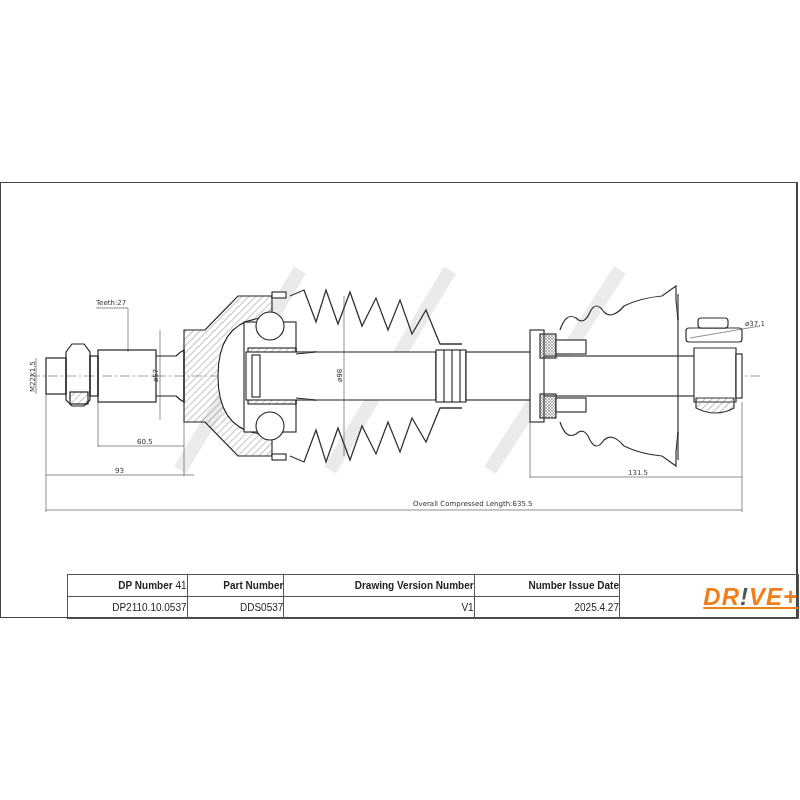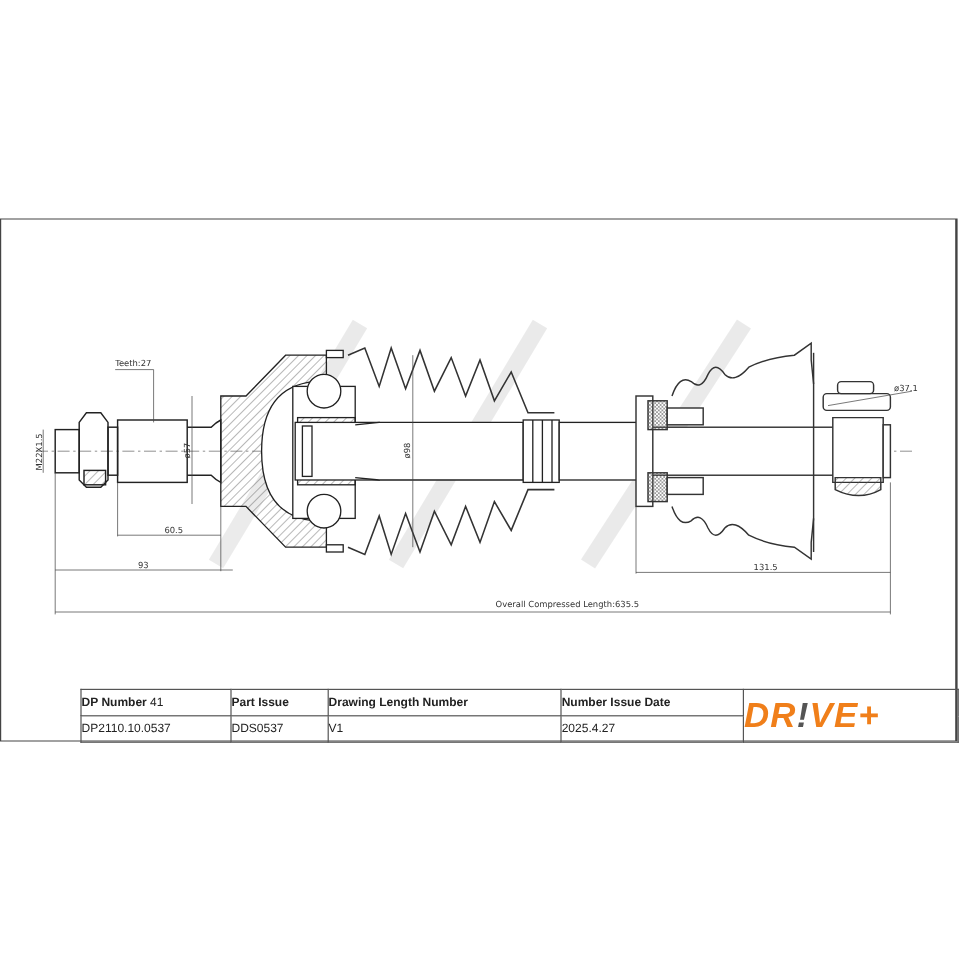--- a/index.html
+++ b/index.html
@@ -1,25 +1,25 @@
 <!DOCTYPE html>
 <html><head>
 <meta charset="utf-8">
 <style>
   html,body{margin:0;padding:0;background:#fff;}
   body{width:800px;height:800px;position:relative;overflow:hidden;font-family:"Liberation Sans",sans-serif;}
   .frame{position:absolute;left:0;top:182px;width:798px;height:436px;border:1px solid #444;border-right:2px solid #444;box-sizing:border-box;}
   svg.drawing{position:absolute;left:0;top:0;width:800px;height:800px;}
   .dimtxt{font-family:"DejaVu Sans",sans-serif;font-size:7px;fill:#333;}
   table.title{position:absolute;left:67px;top:574px;border-collapse:collapse;width:732px;height:44px;}
-  table.title td{border:1px solid #555;text-align:left;font-size:10px;color:#222;padding:0;}
+  table.title td{border:1px solid #555;text-align:right;font-size:10px;color:#222;padding:0;}
   table.title td.h{font-weight:bold;height:21px;}
   table.title td.v{height:21px;}
   td.logo-cell{width:178px;}
-  .logo{font-family:"Liberation Sans",sans-serif;font-weight:bold;font-style:italic;font-size:29px;color:#f07f1a;letter-spacing:1px;line-height:40px;}
+  .logo{font-family:"Liberation Sans",sans-serif;font-weight:bold;font-style:italic;font-size:24px;color:#f07f1a;letter-spacing:1px;line-height:40px;text-decoration:underline;}
   .logo .bang{color:#555;}
 </style>
 </head>
 <body>
 
 <div class="frame"></div>
 
 <svg class="drawing" viewBox="0 0 800 800">
   <defs>
     <pattern id="hatch" width="5" height="5" patternUnits="userSpaceOnUse" patternTransform="rotate(45)">
@@ -118,22 +118,22 @@
     <text class="dimtxt" x="115" y="473">93</text>
     <text class="dimtxt" x="628" y="475">131.5</text>
     <text class="dimtxt" x="413" y="506">Overall Compressed Length:635.5</text>
   </g>
 </svg>
 
 <table class="title">
   <tbody>
       <tr>
     <td class="h"><span>DP Number</span> <span style="font-weight:normal">41</span></td>
-    <td class="h">Part Issue</td>
-    <td class="h">Drawing Length Number</td>
+    <td class="h">Part Number</td>
+    <td class="h">Drawing Version Number</td>
     <td class="h">Number Issue Date</td>
     <td class="logo-cell" rowspan="2">
       <span class="logo"><span>DR</span><span class="bang">!</span><span>VE+</span></span>
     </td>
   </tr>
   <tr>
     <td class="v">DP2110.10.0537</td>
     <td class="v">DDS0537</td>
     <td class="v">V1</td>
     <td class="v">2025.4.27</td>

